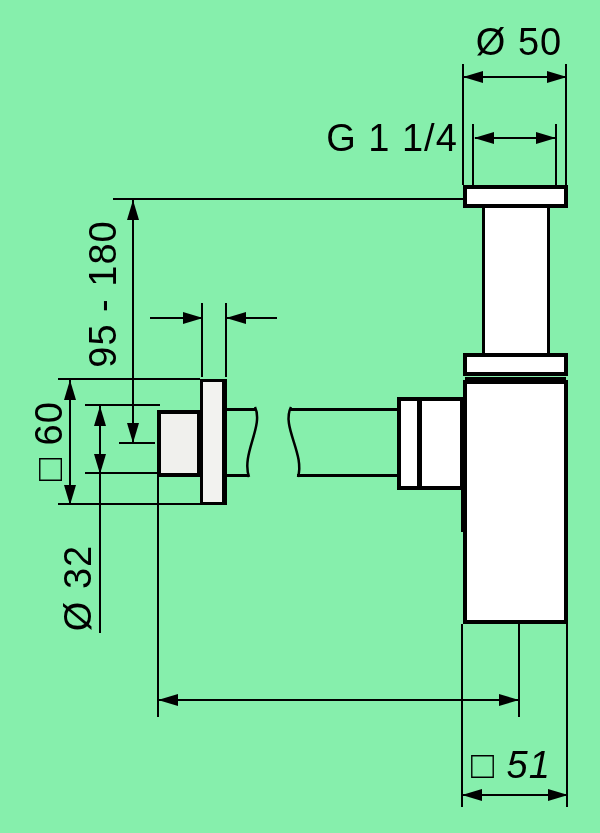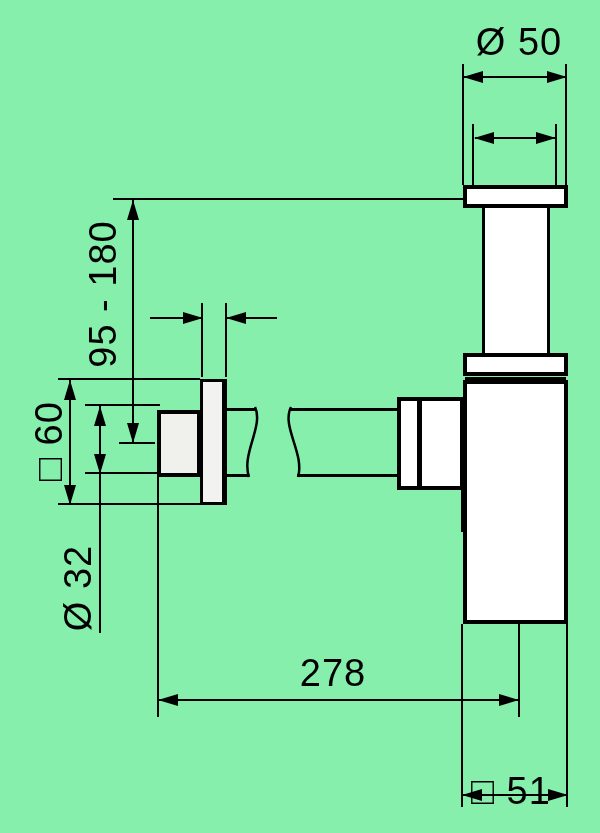--- a/index.html
+++ b/index.html
@@ -58,20 +58,21 @@
   <div class="h" style="left:464px;top:76px;width:102px;"></div>
   <div class="ar ar-l" style="left:463px;top:71px;"></div>
   <div class="ar ar-r" style="left:547px;top:71px;"></div>
   <div class="lbl" style="left:459px;top:23px;width:120px;">Ø 50</div>
 
   <div class="v" style="left:472px;top:124px;height:61px;"></div>
   <div class="v" style="left:555px;top:124px;height:61px;"></div>
   <div class="h" style="left:475px;top:137px;width:81px;"></div>
   <div class="ar ar-l" style="left:474px;top:132px;"></div>
   <div class="ar ar-r" style="left:536px;top:132px;"></div>
+  <div class="lbl" style="left:322px;top:119px;width:140px;">G 1 1/4</div>
 
   <div class="h" style="left:113px;top:198px;width:350px;"></div>
   <div class="v" style="left:132px;top:200px;height:243px;"></div>
   <div class="ar ar-u" style="left:127px;top:200px;"></div>
   <div class="ar ar-d" style="left:127px;top:423px;"></div>
   <div class="h" style="left:119px;top:442px;width:36px;"></div>
   <div class="lbl rot" style="left:28px;top:275px;width:150px;">95 - 180</div>
 
   <div class="v" style="left:201px;top:303px;height:74px;"></div>
   <div class="v" style="left:225px;top:303px;height:74px;"></div>
@@ -92,22 +93,21 @@
   <div class="v" style="left:99px;top:406px;height:227px;"></div>
   <div class="ar ar-u" style="left:94px;top:406px;"></div>
   <div class="ar ar-d" style="left:94px;top:454px;"></div>
   <div class="lbl rot" style="left:18px;top:569px;width:120px;">Ø 32</div>
 
   <div class="v" style="left:157px;top:477px;height:240px;"></div>
   <div class="v" style="left:518px;top:624px;height:93px;"></div>
   <div class="h" style="left:158px;top:699px;width:361px;"></div>
   <div class="ar ar-l" style="left:158px;top:694px;"></div>
   <div class="ar ar-r" style="left:499px;top:694px;"></div>
-  <div class="lbl" style="left:273px;top:654px;width:120px;">278</div>
 
   <div class="v" style="left:461px;top:624px;height:183px;"></div>
   <div class="v" style="left:566px;top:624px;height:183px;"></div>
   <div class="h" style="left:462px;top:794px;width:106px;"></div>
   <div class="ar ar-l" style="left:462px;top:789px;"></div>
   <div class="ar ar-r" style="left:548px;top:789px;"></div>
-  <div class="lbl" style="left:441px;top:772px;width:140px;">□ 51</div>
+  <div class="lbl" style="left:441px;top:746px;width:140px;font-style:italic;">□ 51</div>
 
 </div>
 
 </body></html>

